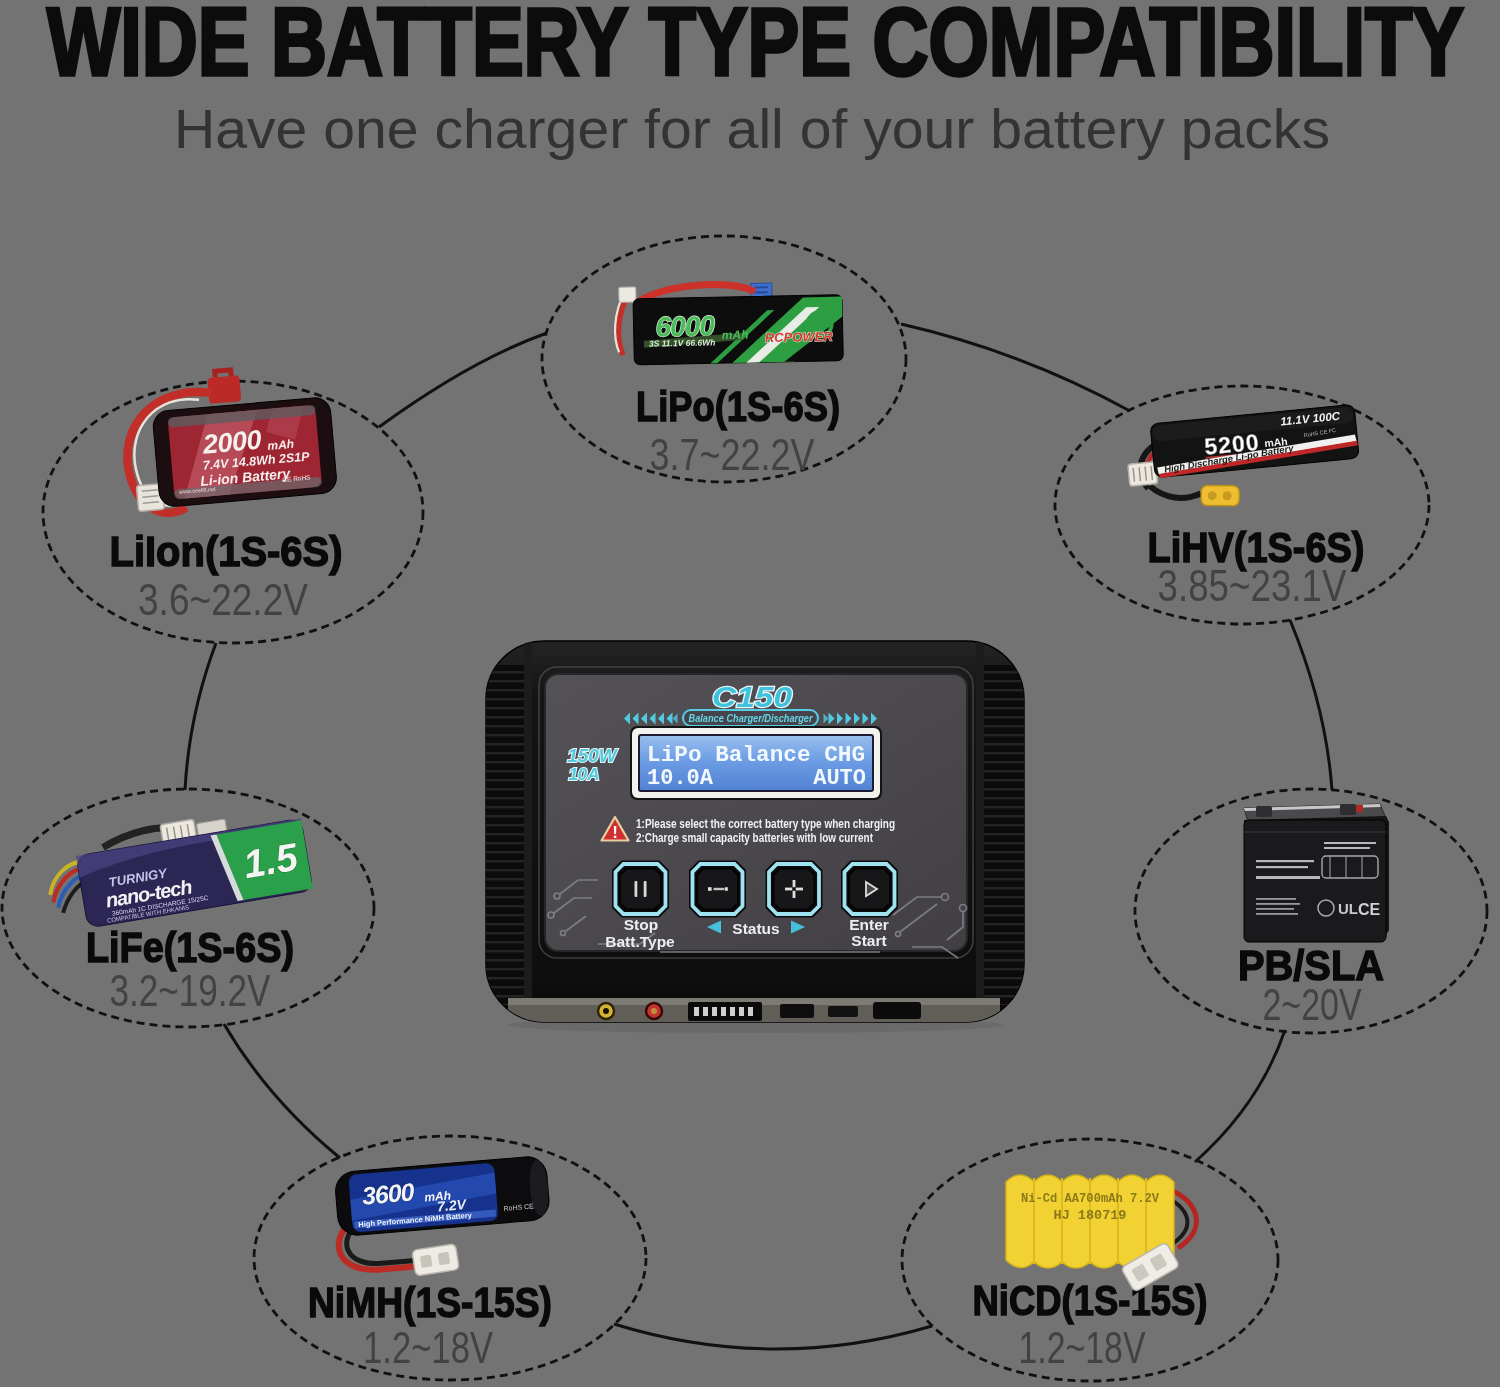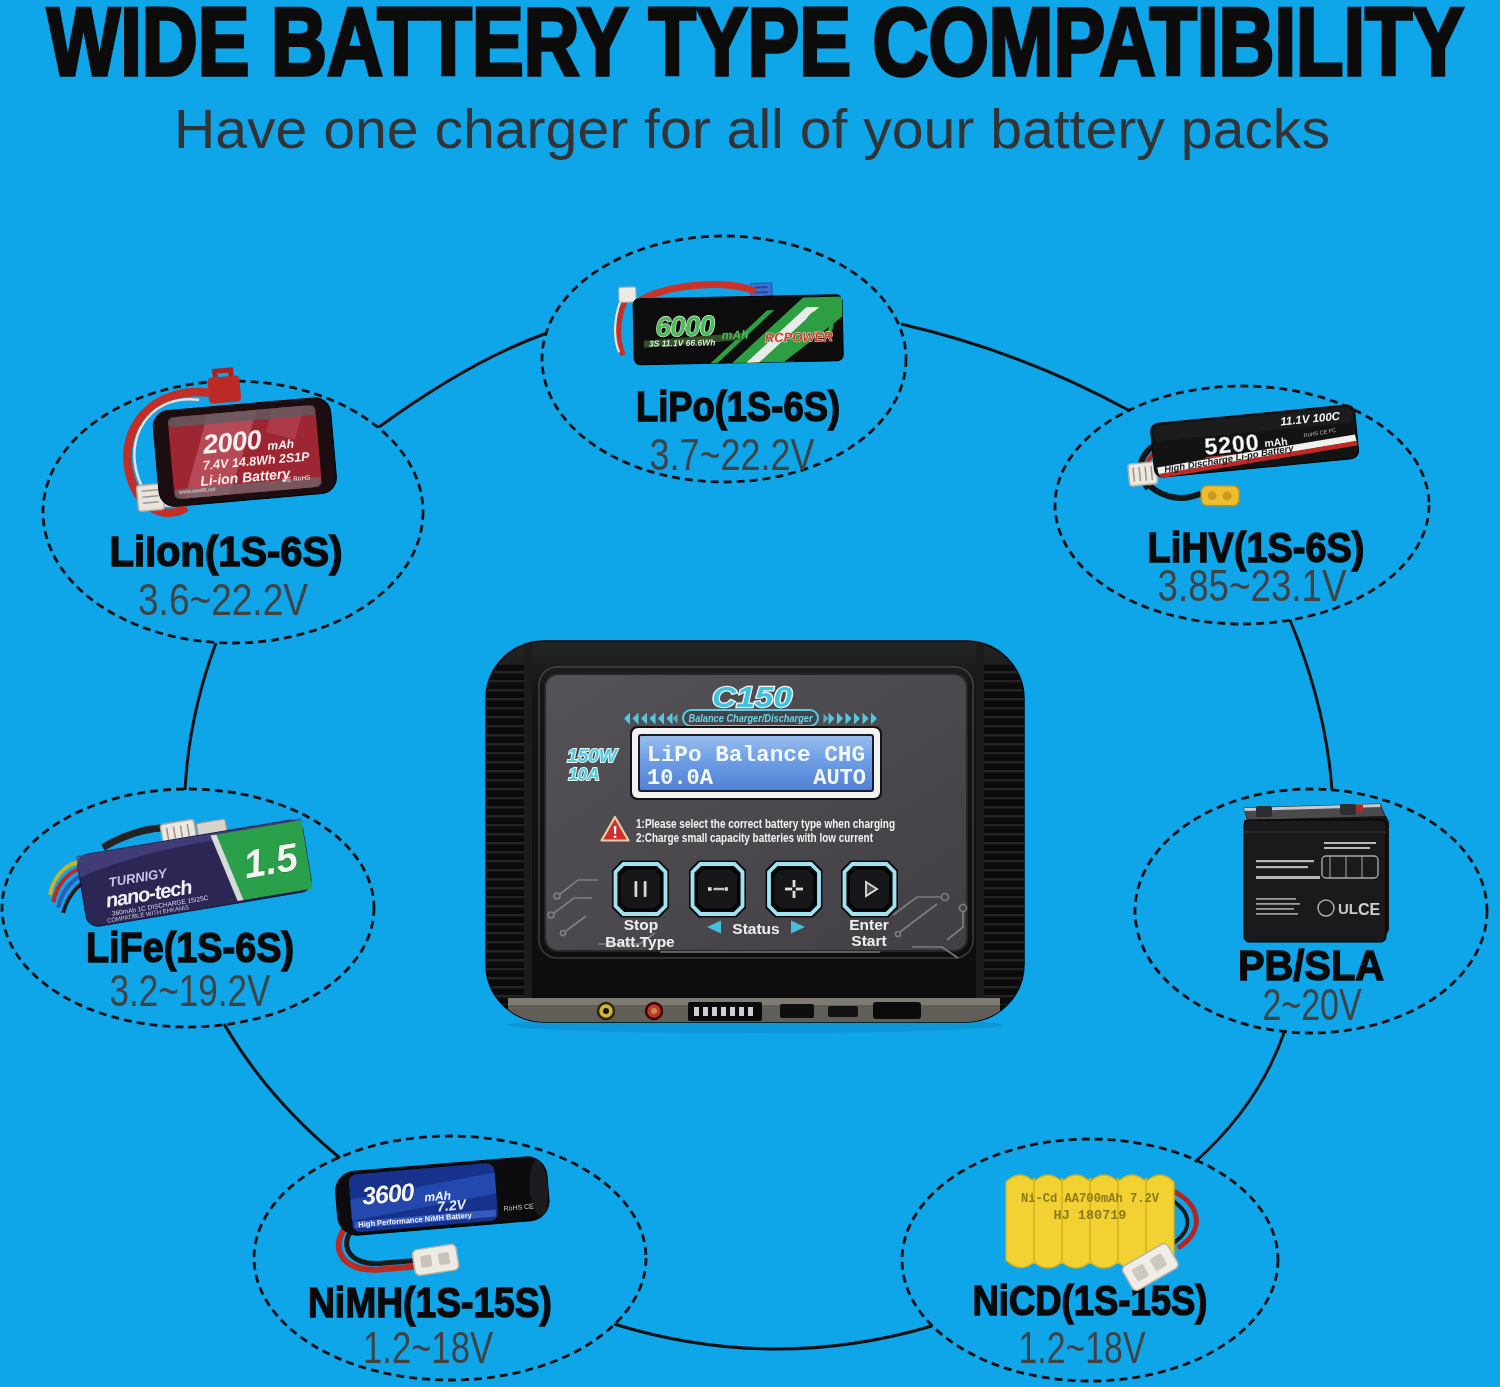--- a/index.html
+++ b/index.html
@@ -1,16 +1,16 @@
 <!DOCTYPE html>
 <html><head>
 <meta charset="utf-8">
 <style>
   html,body{margin:0;padding:0;background:#fff;}
-  #page{position:relative;width:1500px;height:1387px;background:#0ea5e9;overflow:hidden;
+  #page{position:relative;width:1500px;height:1387px;background:#737373;overflow:hidden;
         font-family:"Liberation Sans",sans-serif;}
   svg{display:block;}
 </style>
 </head>
 <body>
 <div id="page">
 <svg width="1500" height="1387" viewBox="0 0 1500 1387">
   <defs>
     <linearGradient id="lcdg" x1="0" y1="0" x2="0" y2="1">
       <stop offset="0" stop-color="#9abfee"></stop>

